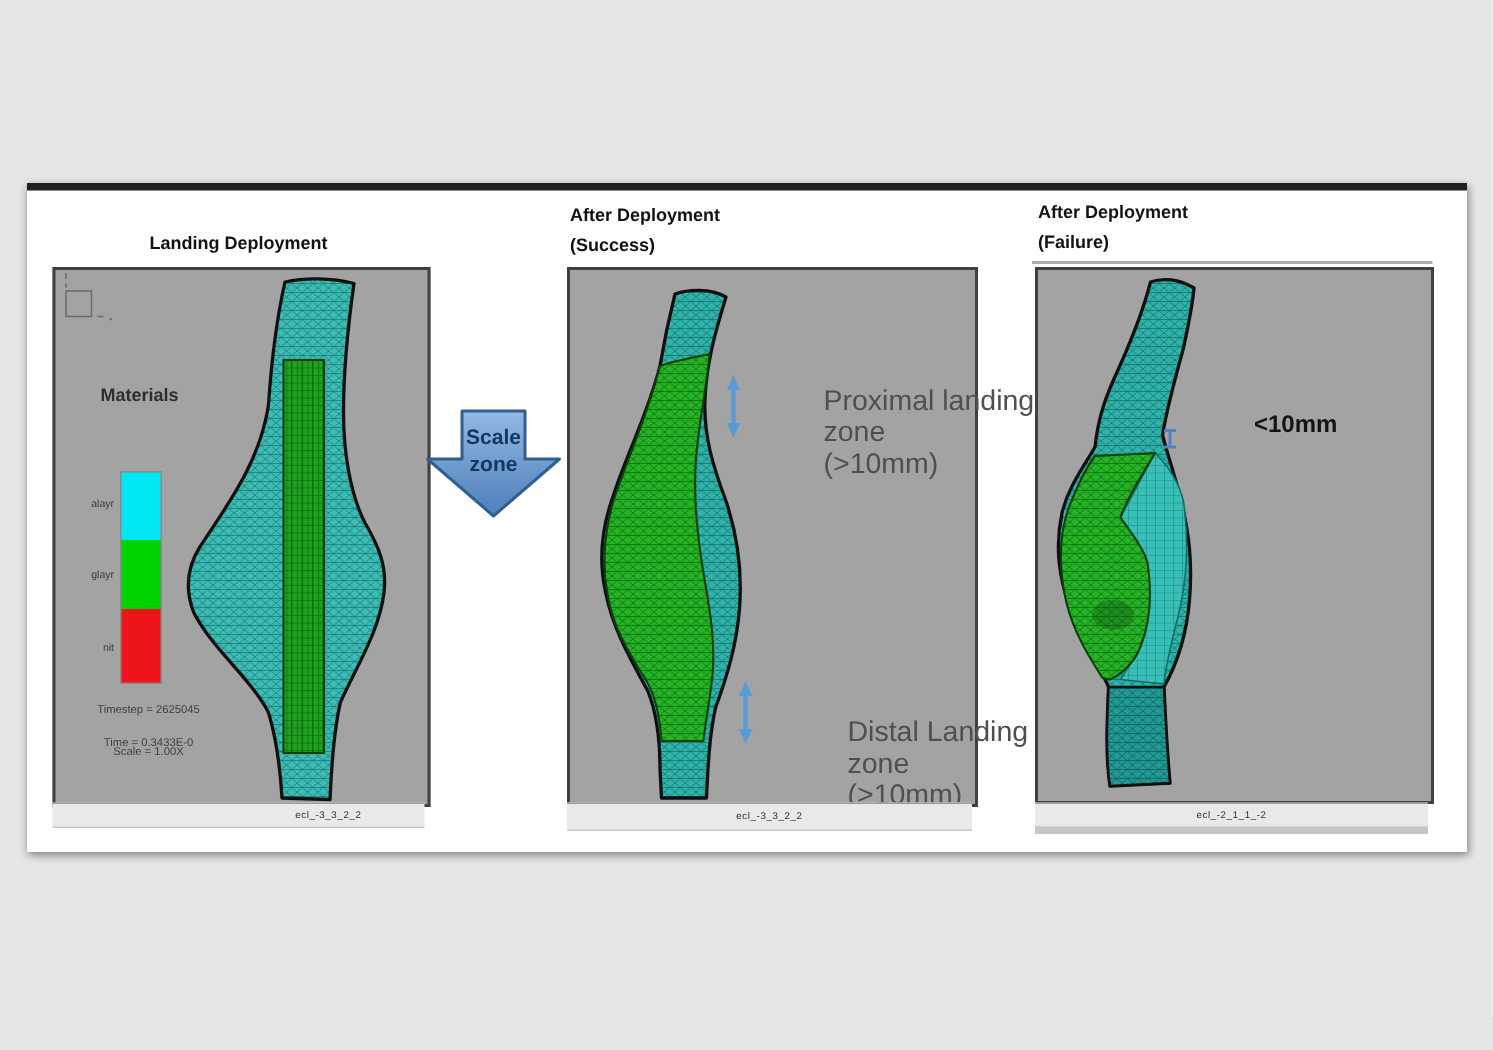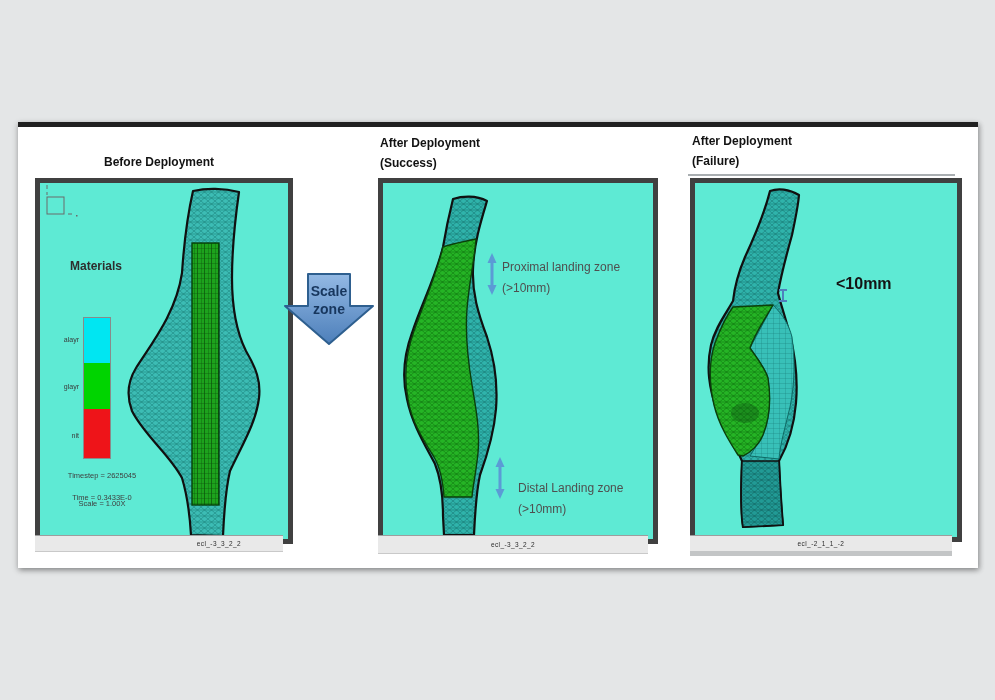--- a/index.html
+++ b/index.html
@@ -12,21 +12,21 @@
   .card{
     left:18px;top:122px;width:960px;height:441px;
     background:#ffffff;border-top:5px solid #202020;
     box-shadow:0 2px 6px rgba(0,0,0,.30), 2px 2px 5px rgba(0,0,0,.18);
   }
   .panel-title{color:#121212;font-weight:bold;font-size:12px;line-height:19.5px;}
   .t1{left:35px;top:153px;width:248px;text-align:center;}
   .t2{left:380px;top:134px;width:260px;}
   .t3{left:692px;top:132px;width:260px;}
   .t3-rule{left:688px;top:174px;width:267px;height:2px;background:#a9aeb1;}
-  .viewport{background:#5eead4;border:5px solid #404040;}
+  .viewport{background:#a3a3a3;border:2px solid #404040;}
   .v1{left:35px;top:178px;width:248px;height:356px;}
   .v2{left:378px;top:178px;width:270px;height:356px;}
   .v3{left:690px;top:178px;width:262px;height:354px;}
   .viewport svg{position:absolute;left:0;top:0;}
   .caption-strip{
     background:#e9e9e9;border-top:1px solid #9d9d9d;border-bottom:1px solid #c9c9c9;
     font-size:6.5px;letter-spacing:.4px;color:#2b2b2b;
     display:flex;align-items:center;justify-content:center;
   }
   .s1{left:35px;top:535px;width:248px;height:17px;justify-content:flex-end;padding-right:42px;box-sizing:border-box;}
@@ -41,31 +41,31 @@
   .sw3{top:226px;height:50px;border-top:none;}
   .sw-label{left:0px;width:39px;text-align:right;font-size:7px;color:#3a3a3a;}
   .swl1{top:153px;} .swl2{top:200px;} .swl3{top:249px;}
   .stat{left:2px;width:120px;text-align:center;font-size:7.5px;color:#3f3f3f;}
   .st1{top:288px;} .st2{top:310px;} .st3{top:316px;text-align:center;}
   
   .flow-svg{left:283px;top:272px;}
   .flow-text{left:283px;top:282px;width:92px;text-align:center;
     font-size:14px;font-weight:600;line-height:18px;color:#17365d;}
   
-  .ann{font-size:12px;line-height:21px;color:#4f4f4f;}
+  .ann{font-size:19px;line-height:21px;color:#4f4f4f;margin-left:47px;}
   .prox{left:502px;top:257px;width:175px;}
   .dist{left:518px;top:478px;width:160px;}
   .gap-label{left:790px;top:275px;font-size:16px;font-weight:600;color:#141414;margin-left:46px;}
 </style>
 </head>
 <body>
 
 <div class="abs card"></div>
 
-<div class="abs panel-title t1">Before Deployment</div>
+<div class="abs panel-title t1">Landing Deployment</div>
 
 <div class="abs viewport v1">
   <svg width="248" height="356" viewBox="0 0 248 356">
     <defs>
       <pattern id="mt1" width="7" height="6" patternUnits="userSpaceOnUse">
         <rect width="7" height="6" fill="#3cbcb4"></rect>
         <path d="M0 0L7 6M7 0L0 6M0 3H7" stroke="#177a74" stroke-width="0.5" fill="none"></path>
       </pattern>
       <pattern id="grid1" width="7" height="5" patternUnits="userSpaceOnUse">
         <rect width="7" height="5" fill="#1da31d"></rect>

